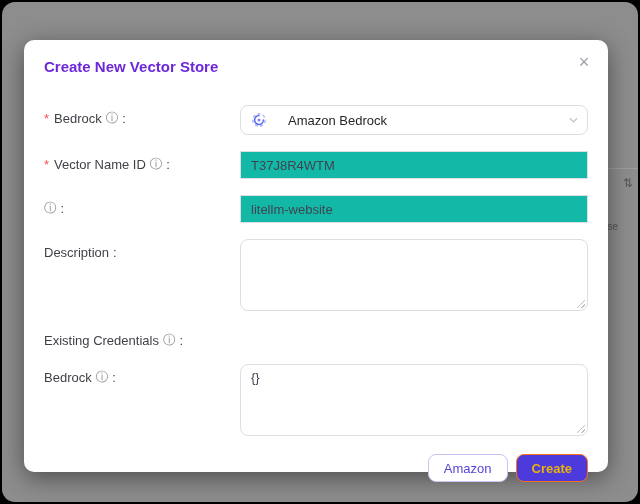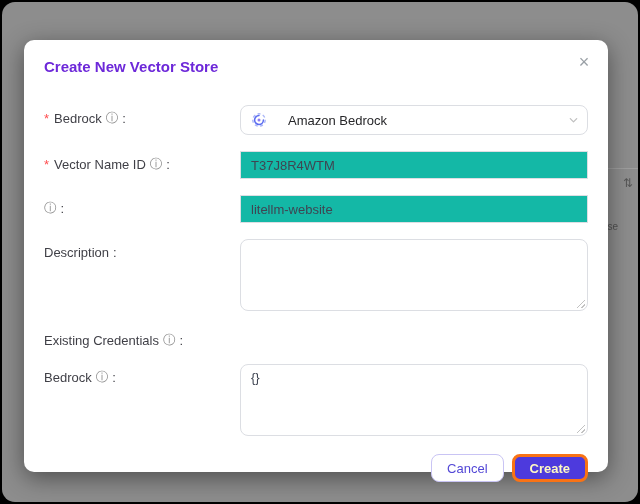--- a/index.html
+++ b/index.html
@@ -158,22 +158,22 @@
     cursor: pointer;
     font-family: "Liberation Sans", "DejaVu Sans", sans-serif;
   }
   .btn-cancel {
     background: #fff;
     border: 1px solid #c9c4f4;
     color: #5247d6;
   }
   .btn-create {
     background: #4d3add;
-    border: 3px solid #f97316;
-    color: #fef9c3;
+    border: 1px solid #f97316;
+    color: #eab308;
     font-weight: 700;
     text-align: center;
   }
   .provider-icon { width: 16px; height: 16px; flex: none; }
 </style>
 </head>
 <body>
 
 <div class="backdrop">
   <div class="bg-divider"></div>
@@ -254,16 +254,16 @@
       <span>Bedrock</span>
       <span class="info-icon">ⓘ</span>
       <span class="colon">:</span>
     </div>
     <div class="control textarea-wrap">
       <textarea class="text-area" style="">{}</textarea>
     </div>
   </div>
 
   <div class="modal-footer">
-    <button class="btn btn-cancel">Cancel</button>
+    <button class="btn btn-cancel">Amazon</button>
     <button class="btn btn-create">Create</button>
   </div>
 </div>
 
 </body></html>

